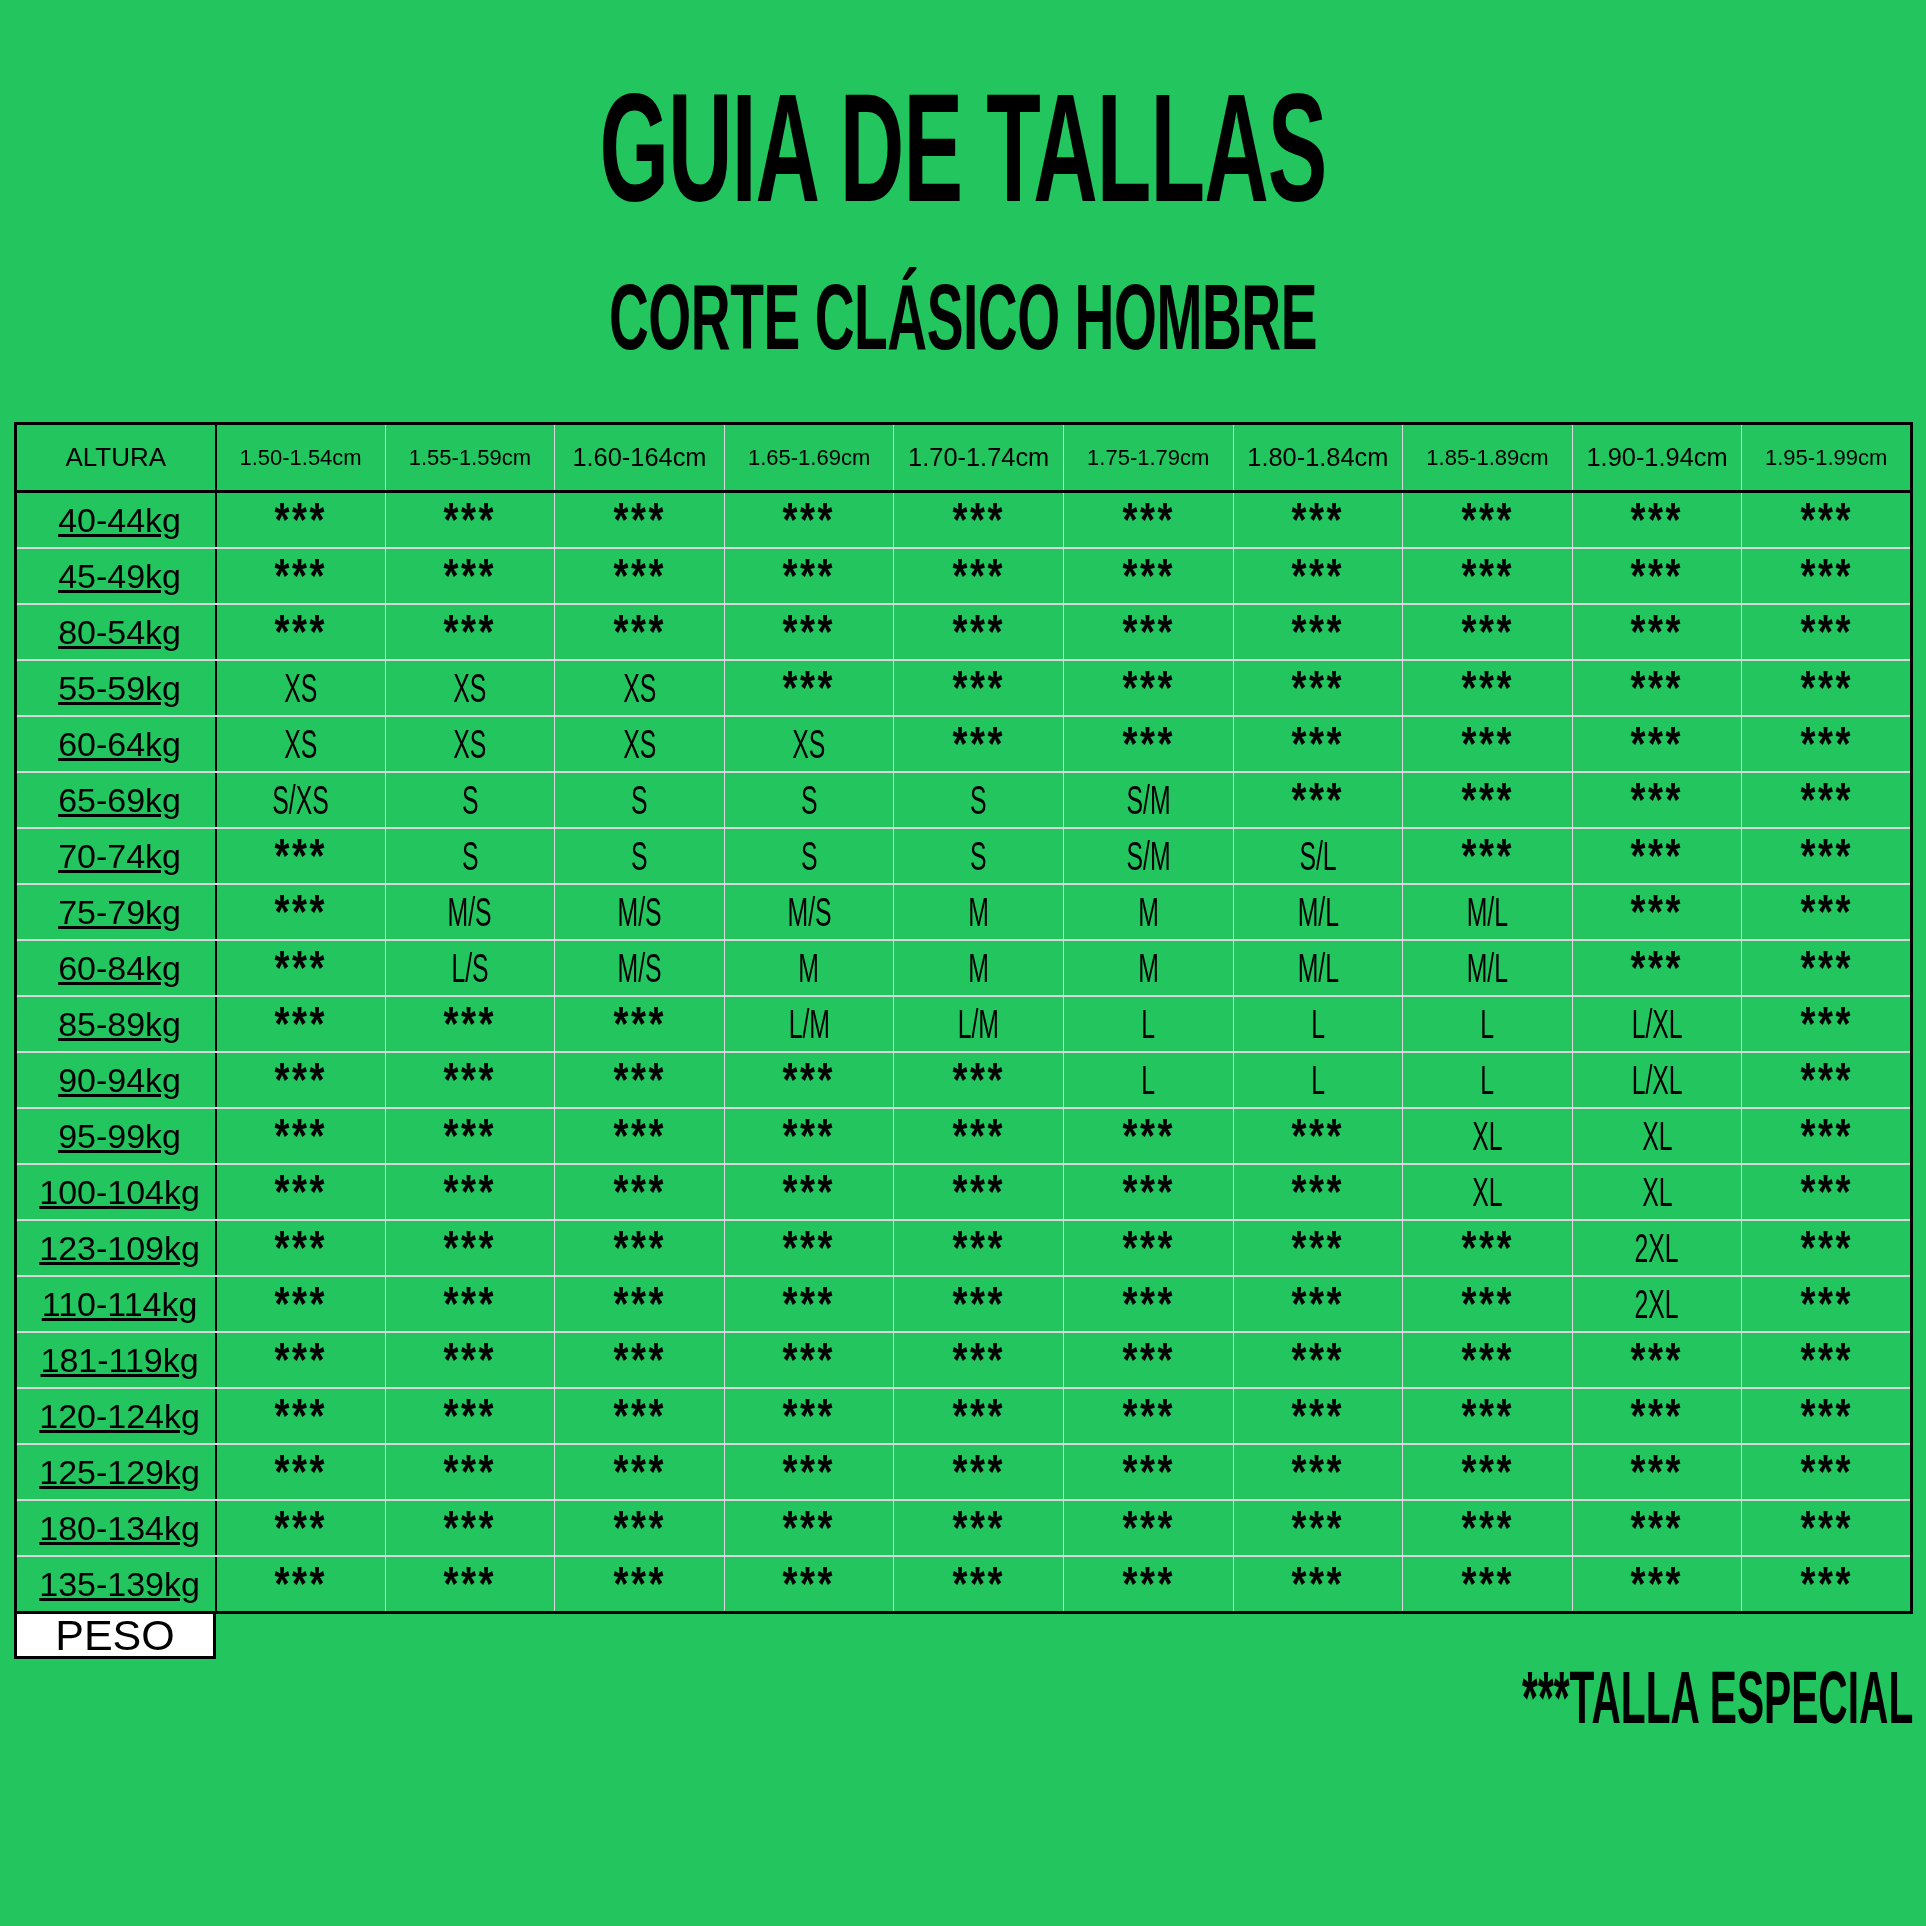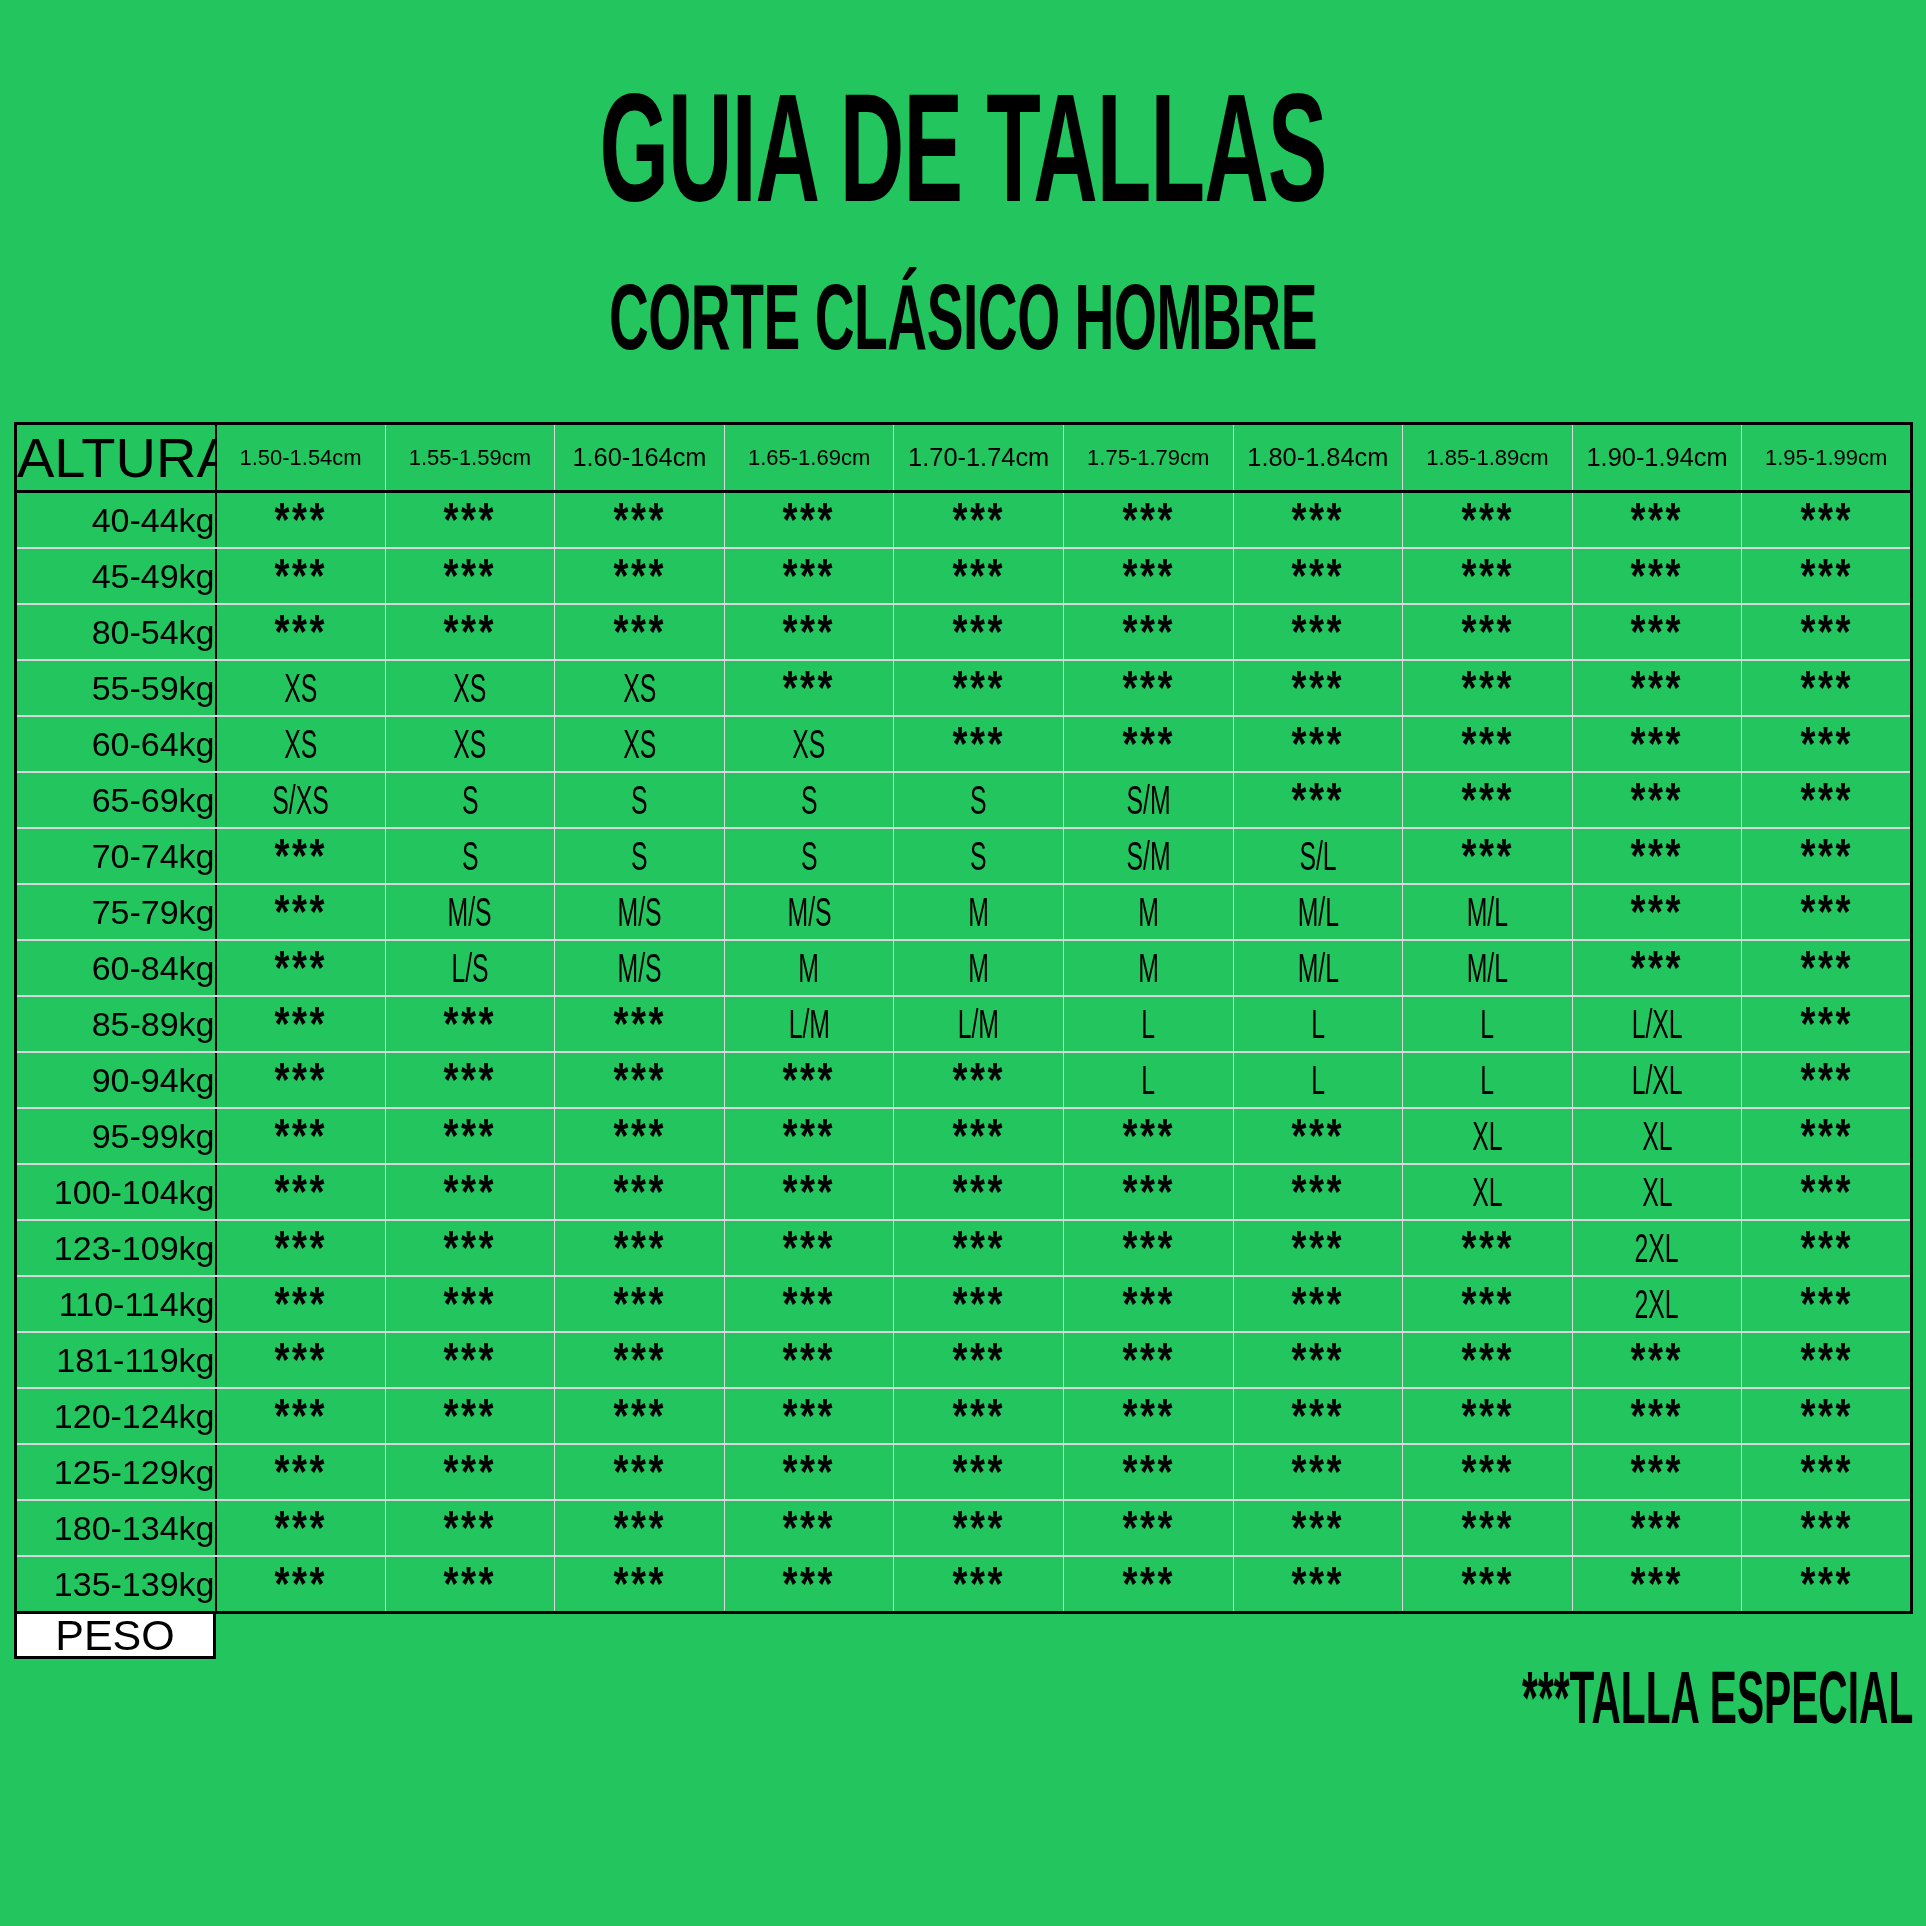--- a/index.html
+++ b/index.html
@@ -66,38 +66,39 @@
   }
   
   .size-table thead th:nth-child(4),
   .size-table thead th:nth-child(6),
   .size-table thead th:nth-child(8),
   .size-table thead th:nth-child(10) { font-size: 25.4px; }
 
   thead th.corner {
     border: 2.3px solid #000000;
     border-bottom: 3.1px solid #000000;
-    font-size: 56px;
+    font-size: 26px;
   }
 
   tbody td {
     height: 54px;
     border: 1.5px solid #d9d9d9;
     border-top-width: 2.3px;
     border-bottom-width: 2.3px;
     text-align: center;
     vertical-align: middle;
   }
   tbody td.weight {
-    text-align: right;
+    text-align: center;
     padding-left: 7.7px;
     font-size: 34px;
     border-left: 2.3px solid #000000;
     border-right: 2.3px solid #000000;
     white-space: nowrap;
+    text-decoration: underline;
   }
   tbody td.size { font-size: 0; } 
 
   .val {
     display: inline-block;
     font-size: 40px;
     line-height: 1;
     white-space: nowrap;
     transform: scaleX(0.62);
     transform-origin: 50% 50%;

